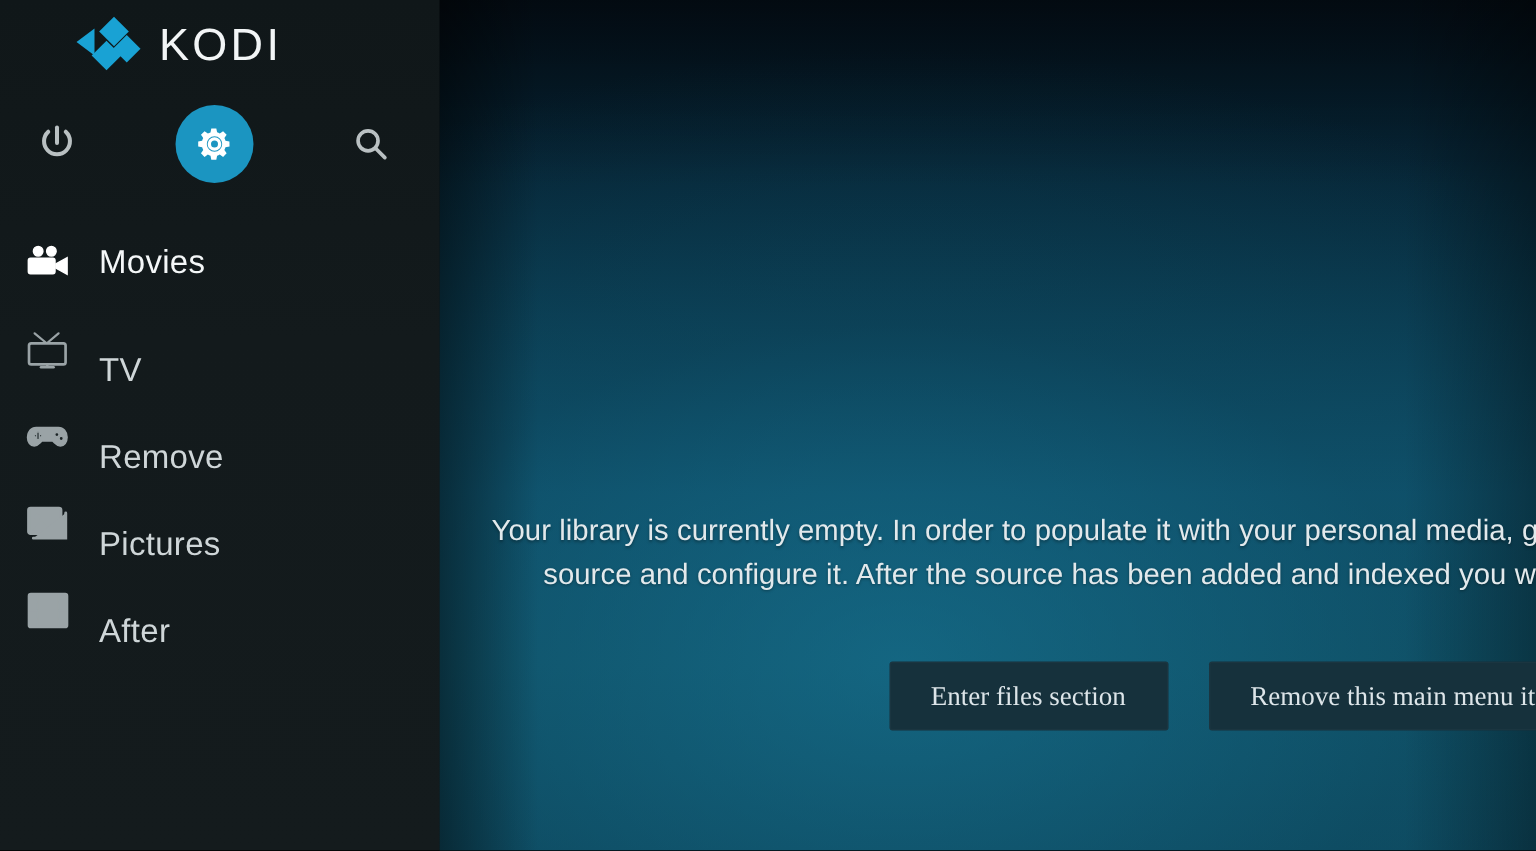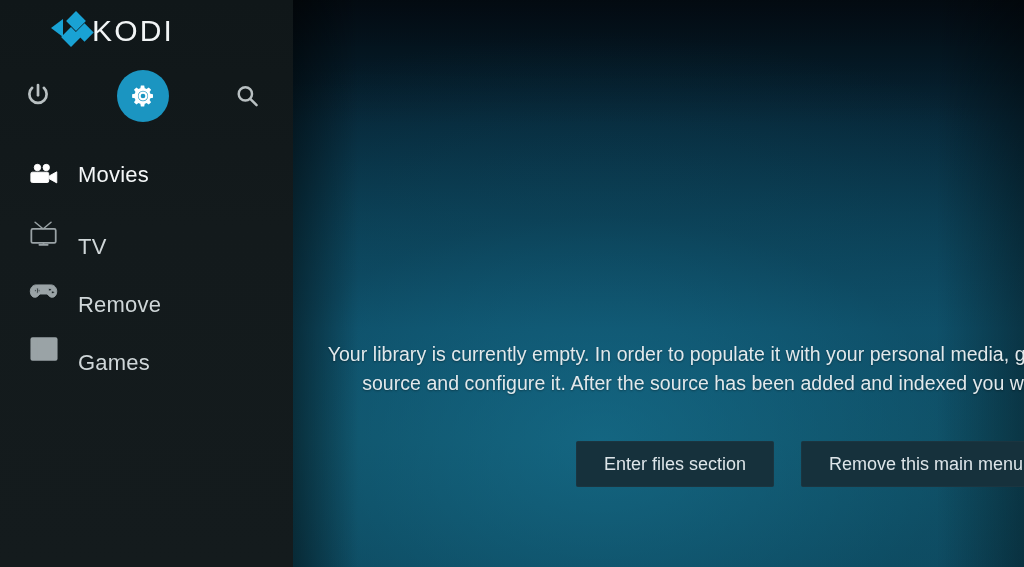--- a/index.html
+++ b/index.html
@@ -47,41 +47,41 @@
   .d2 { width:13px; height:13px; transform:rotate(45deg); left:30px; top:15px; }
   .d3 { width:14px; height:14px; transform:rotate(45deg); left:16px; top:19px; }
   .tri {
     width:0 !important; height:0 !important; background:transparent !important;
     left:3px; top:8px;
     border-top:9px solid transparent;
     border-bottom:9px solid transparent;
     border-right:12px solid #19a2d4;
   }
   #logo-text {
-    color:#f2f5f6; font-size:30px; letter-spacing:2.2px;
+    margin-left:14px; color:#f2f5f6; font-size:30px; letter-spacing:2.2px;
     font-weight:400; font-family:"Liberation Sans", sans-serif;
   }
 
   
   #quick-row { position:absolute; left:0; top:66px; width:293px; height:60px; }
   .qbtn { position:absolute; top:0; width:60px; height:60px; display:flex; align-items:center; justify-content:center; }
   #q-power { left:8px; }
   #q-settings { left:113px; }
   #q-search { left:217px; }
   #q-settings .circle {
     width:52px; height:52px; border-radius:50%;
     background:#1b95c1;
     display:flex; align-items:center; justify-content:center;
   }
   .ic { display:block; }
 
   
   #menu { position:absolute; left:0; top:146px; width:293px; }
   .menu-item {
-    display:flex; align-items:center; height:58px; padding-left:18px;
+    display:flex; align-items:center; height:58px; padding-left:6px;
   }
   .menu-ico { width:52px; display:flex; align-items:center; justify-content:center; flex:0 0 52px; }
   .menu-label {
     margin-left:8px; font-size:22px; font-weight:400; letter-spacing:0.2px;
     font-family:"Liberation Sans", sans-serif;
   }
   .menu-item.active .menu-label { color:#f4f7f8; }
   .menu-item.active .menu-ico svg { fill:#ffffff; stroke:#ffffff; }
   .menu-item.dim .menu-label { color:#cfd6d8;margin-top:28px; }
   .menu-item.dim .menu-ico svg { fill:#9aa3a6; stroke:#9aa3a6; }
@@ -106,21 +106,21 @@
     text-shadow:0 1px 2px rgba(0,0,0,0.35);
   }
   #button-row {
     position:absolute; left:0; top:441px; width:1080px;
     display:flex; justify-content:center; gap:27px;
   }
   .kbtn {
     height:46px; padding:0 28px;
     background:#16313c;
     color:#dde5e9; font-size:18px;
-    font-family:Liberation Sans, sans-serif;
+    font-family:Liberation Serif, serif;
     border:none; border-radius:2px;
     display:flex; align-items:center; justify-content:center;
     box-shadow:inset 0 0 0 1px rgba(255,255,255,0.025);
     white-space:nowrap;
   }
 </style>
 </head>
 <body>
 
 <div id="app">
@@ -219,30 +219,41 @@
             <rect x="6.1" y="14.6" width="5.6" height="1.8" rx="0.9" fill="#1b2325"></rect>
             <rect x="8.0" y="12.7" width="1.8" height="5.6" rx="0.9" fill="#1b2325"></rect>
             <circle cx="22.3" cy="14.6" r="1.5" fill="#1b2325"></circle>
             <circle cx="25.4" cy="17.4" r="1.5" fill="#1b2325"></circle>
           </svg>
         </span>
         <span class="menu-label">Remove</span>
       </div>
 
 
+      <div class="menu-item dim">
+        <span class="menu-ico">
+          <svg width="30" height="30" viewBox="0 0 32 32" fill="none" stroke="#9aa3a6" style="color: rgb(154, 163, 166);">
+            <rect x="2.2" y="5.2" width="23" height="18" rx="1.4" stroke-width="2.1"></rect>
+            <circle cx="8.4" cy="11.2" r="2.1" fill="#9aa3a6" stroke="none"></circle>
+            <path d="M4.4 21.2 L11.4 13.8 L16.2 18.6 L19.6 15.4 L23.4 21.2 Z" stroke="none" fill="#9aa3a6"></path>
+            <path d="M5.6 26.4 L28.6 26.4 L28.6 8.6" stroke-width="2.1" stroke-linecap="round"></path>
+          </svg>
+        </span>
+        <span class="menu-label">Pictures</span>
+      </div>
 
       <div class="menu-item dim">
         <span class="menu-ico">
           <svg width="30" height="30" viewBox="0 0 32 32" fill="none" stroke="#9aa3a6" style="color: rgb(154, 163, 166);">
             <rect x="2.6" y="4.4" width="26.8" height="23.2" rx="1.2" stroke-width="2.1"></rect>
             <path d="M8.4 4.4 L8.4 27.6 M23.6 4.4 L23.6 27.6" stroke-width="1.8"></path>
             <path d="M2.6 10.0 L8.4 10.0 M2.6 16.0 L8.4 16.0 M2.6 22.0 L8.4 22.0" stroke-width="1.6"></path>
             <path d="M23.6 10.0 L29.4 10.0 M23.6 16.0 L29.4 16.0 M23.6 22.0 L29.4 22.0" stroke-width="1.6"></path>
             <path d="M8.4 16.0 L23.6 16.0" stroke-width="1.6"></path>
           </svg>
         </span>
-        <span class="menu-label">Games</span>
+        <span class="menu-label">After</span>
       </div>
 
     </div>
   </div>
 
 </div>
 
 </body></html>

